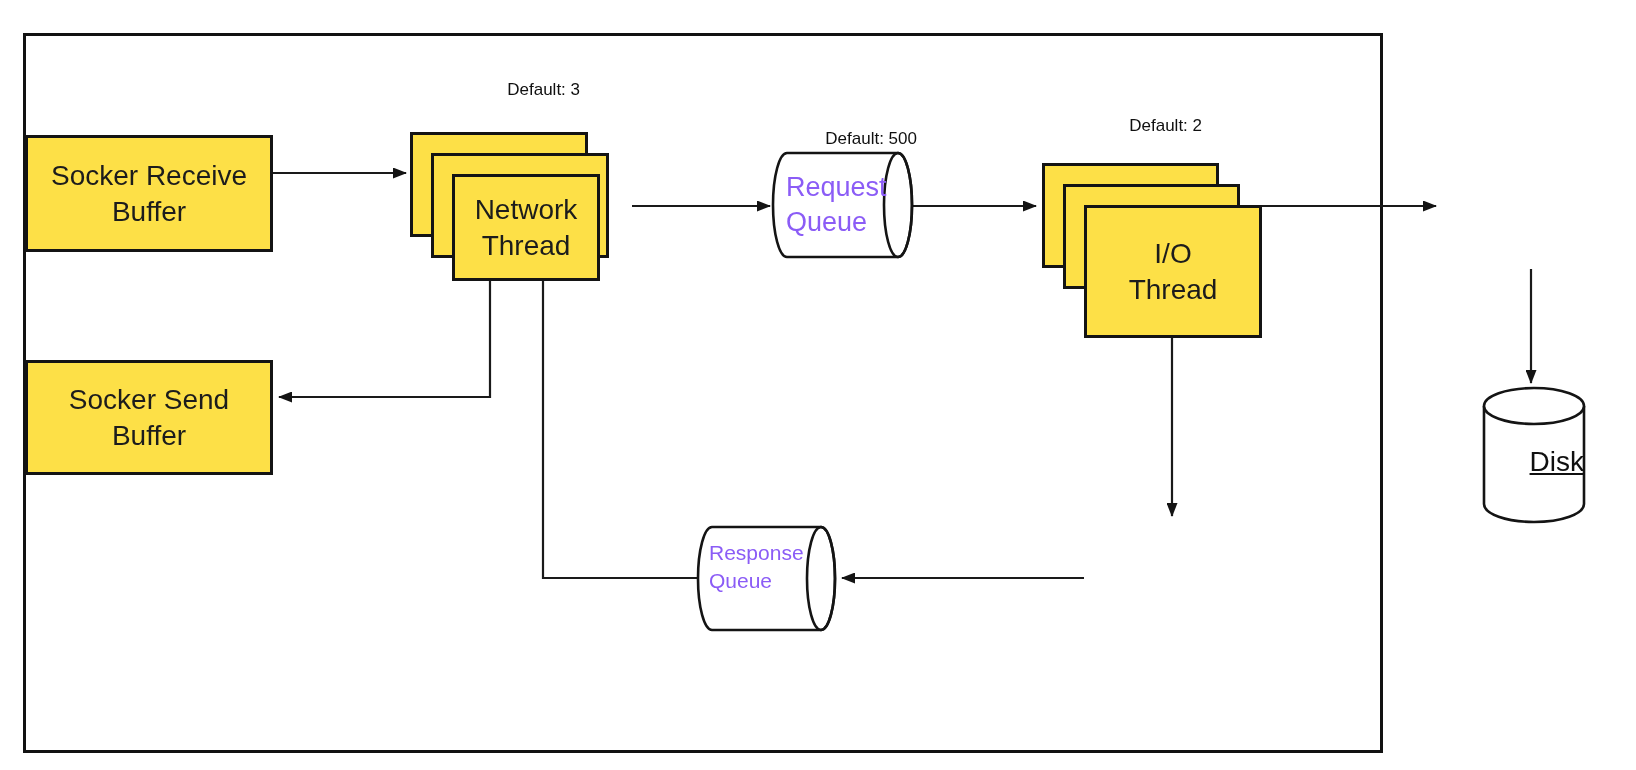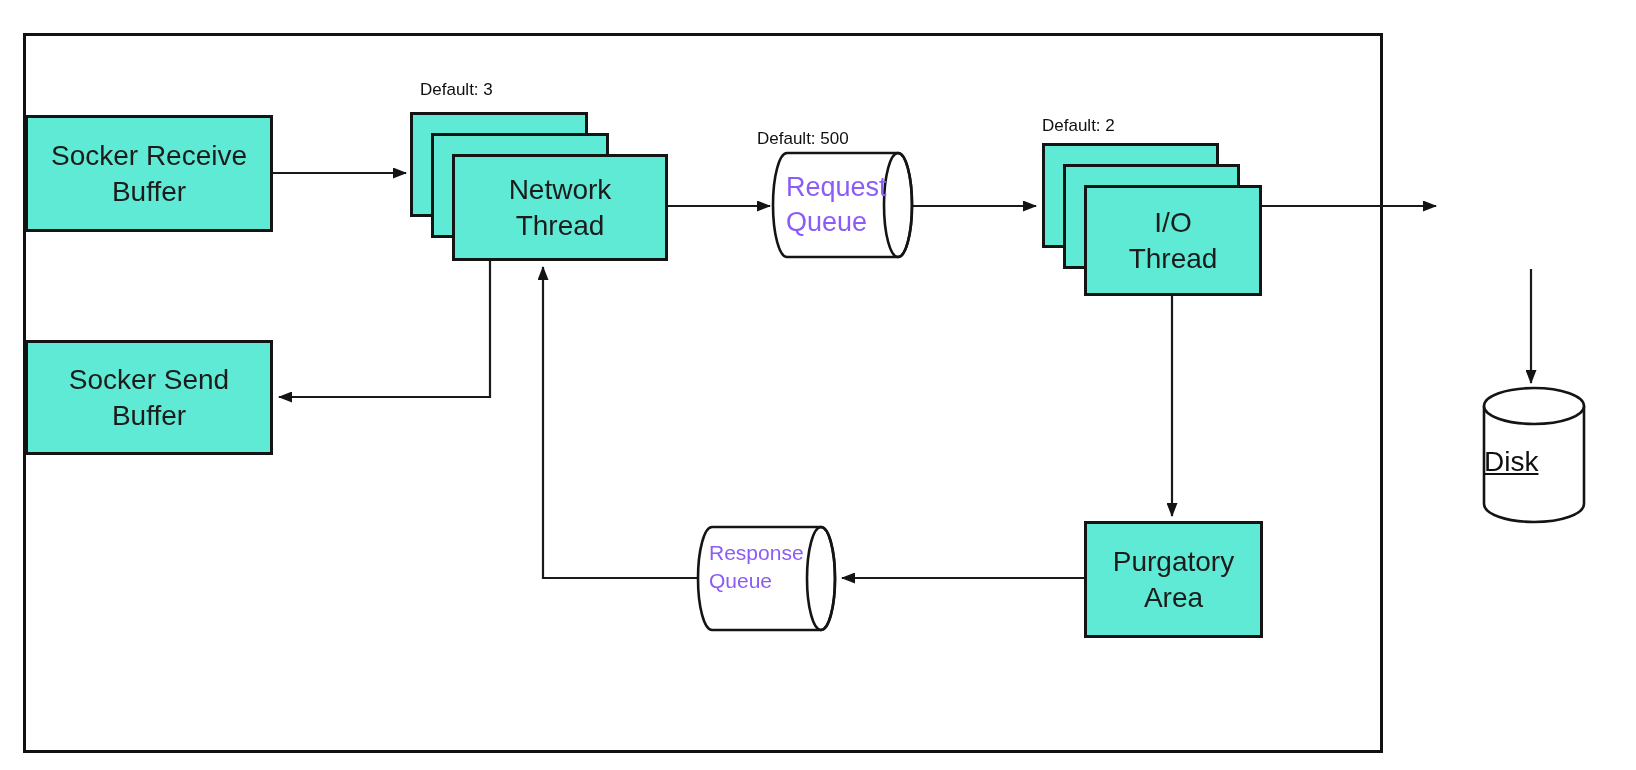--- a/index.html
+++ b/index.html
@@ -22,37 +22,38 @@
     background:transparent;
   }
   svg.layer{
     position:absolute;
     left:0; top:0;
     width:1636px; height:770px;
   }
   .box{
     position:absolute;
     box-sizing:border-box;
-    background:#5eead4;
+    background:#fde047;
     border:3px solid #141414;
     display:flex;
     align-items:center;
     justify-content:center;
     text-align:center;
     font-size:28px;
     line-height:36px;
     white-space:pre-line;
     color:#1c1c1c;
+    margin-top:20px;
   }
   .label{
     position:absolute;
     font-size:17px;
     line-height:22px;
     color:#101010;
-    text-align:left;
+    text-align:right;
     white-space:pre-line;
   }
   .cyl-label{
     position:absolute;
     display:flex;
     flex-direction:column;
     justify-content:center;
     align-items:flex-start;
     text-align:left;
     white-space:pre-line;
@@ -104,42 +105,38 @@
 Buffer</span>
   </div>
 
   <div class="box" style="left:25px; top:340px; width:248px; height:115px;">
     <span>Socker Send
 Buffer</span>
   </div>
 
   <div class="box" style="left:410px; top:112px; width:178px; height:105px;"></div>
   <div class="box" style="left:431px; top:133px; width:178px; height:105px;"></div>
-  <div class="box" style="left:452px; top:154px; width:216px; height:107px;">
+  <div class="box" style="left:452px; top:154px; width:148px; height:107px;">
     <span>Network
 Thread</span>
   </div>
   <div class="label" style="left:420px; top:79px; width:160px;">Default: 3</div>
 
   <div class="label" style="left:757px; top:128px; width:160px;">Default: 500</div>
   <div class="cyl-label" style="left:786px; top:155px; width:118px; height:100px; font-size:27px; line-height:35px;">Request
 Queue</div>
 
   <div class="box" style="left:1042px; top:143px; width:177px; height:105px;"></div>
   <div class="box" style="left:1063px; top:164px; width:177px; height:105px;"></div>
-  <div class="box" style="left:1084px; top:185px; width:178px; height:111px;">
+  <div class="box" style="left:1084px; top:185px; width:178px; height:133px;">
     <span>I/O
 Thread</span>
   </div>
   <div class="label" style="left:1042px; top:115px; width:160px;">Default: 2</div>
 
-  <div class="box" style="left:1084px; top:521px; width:179px; height:117px;">
-    <span>Purgatory
-Area</span>
-  </div>
 
   <div class="cyl-label" style="left:709px; top:529px; width:108px; height:76px; font-size:21px; line-height:28px;">Response
 Queue</div>
 
 
   <div class="label" style="left:1484px; top:445px; width:100px; font-size:28px; line-height:34px;text-decoration:underline;">Disk</div>
 
 </div>
 
 </body></html>

